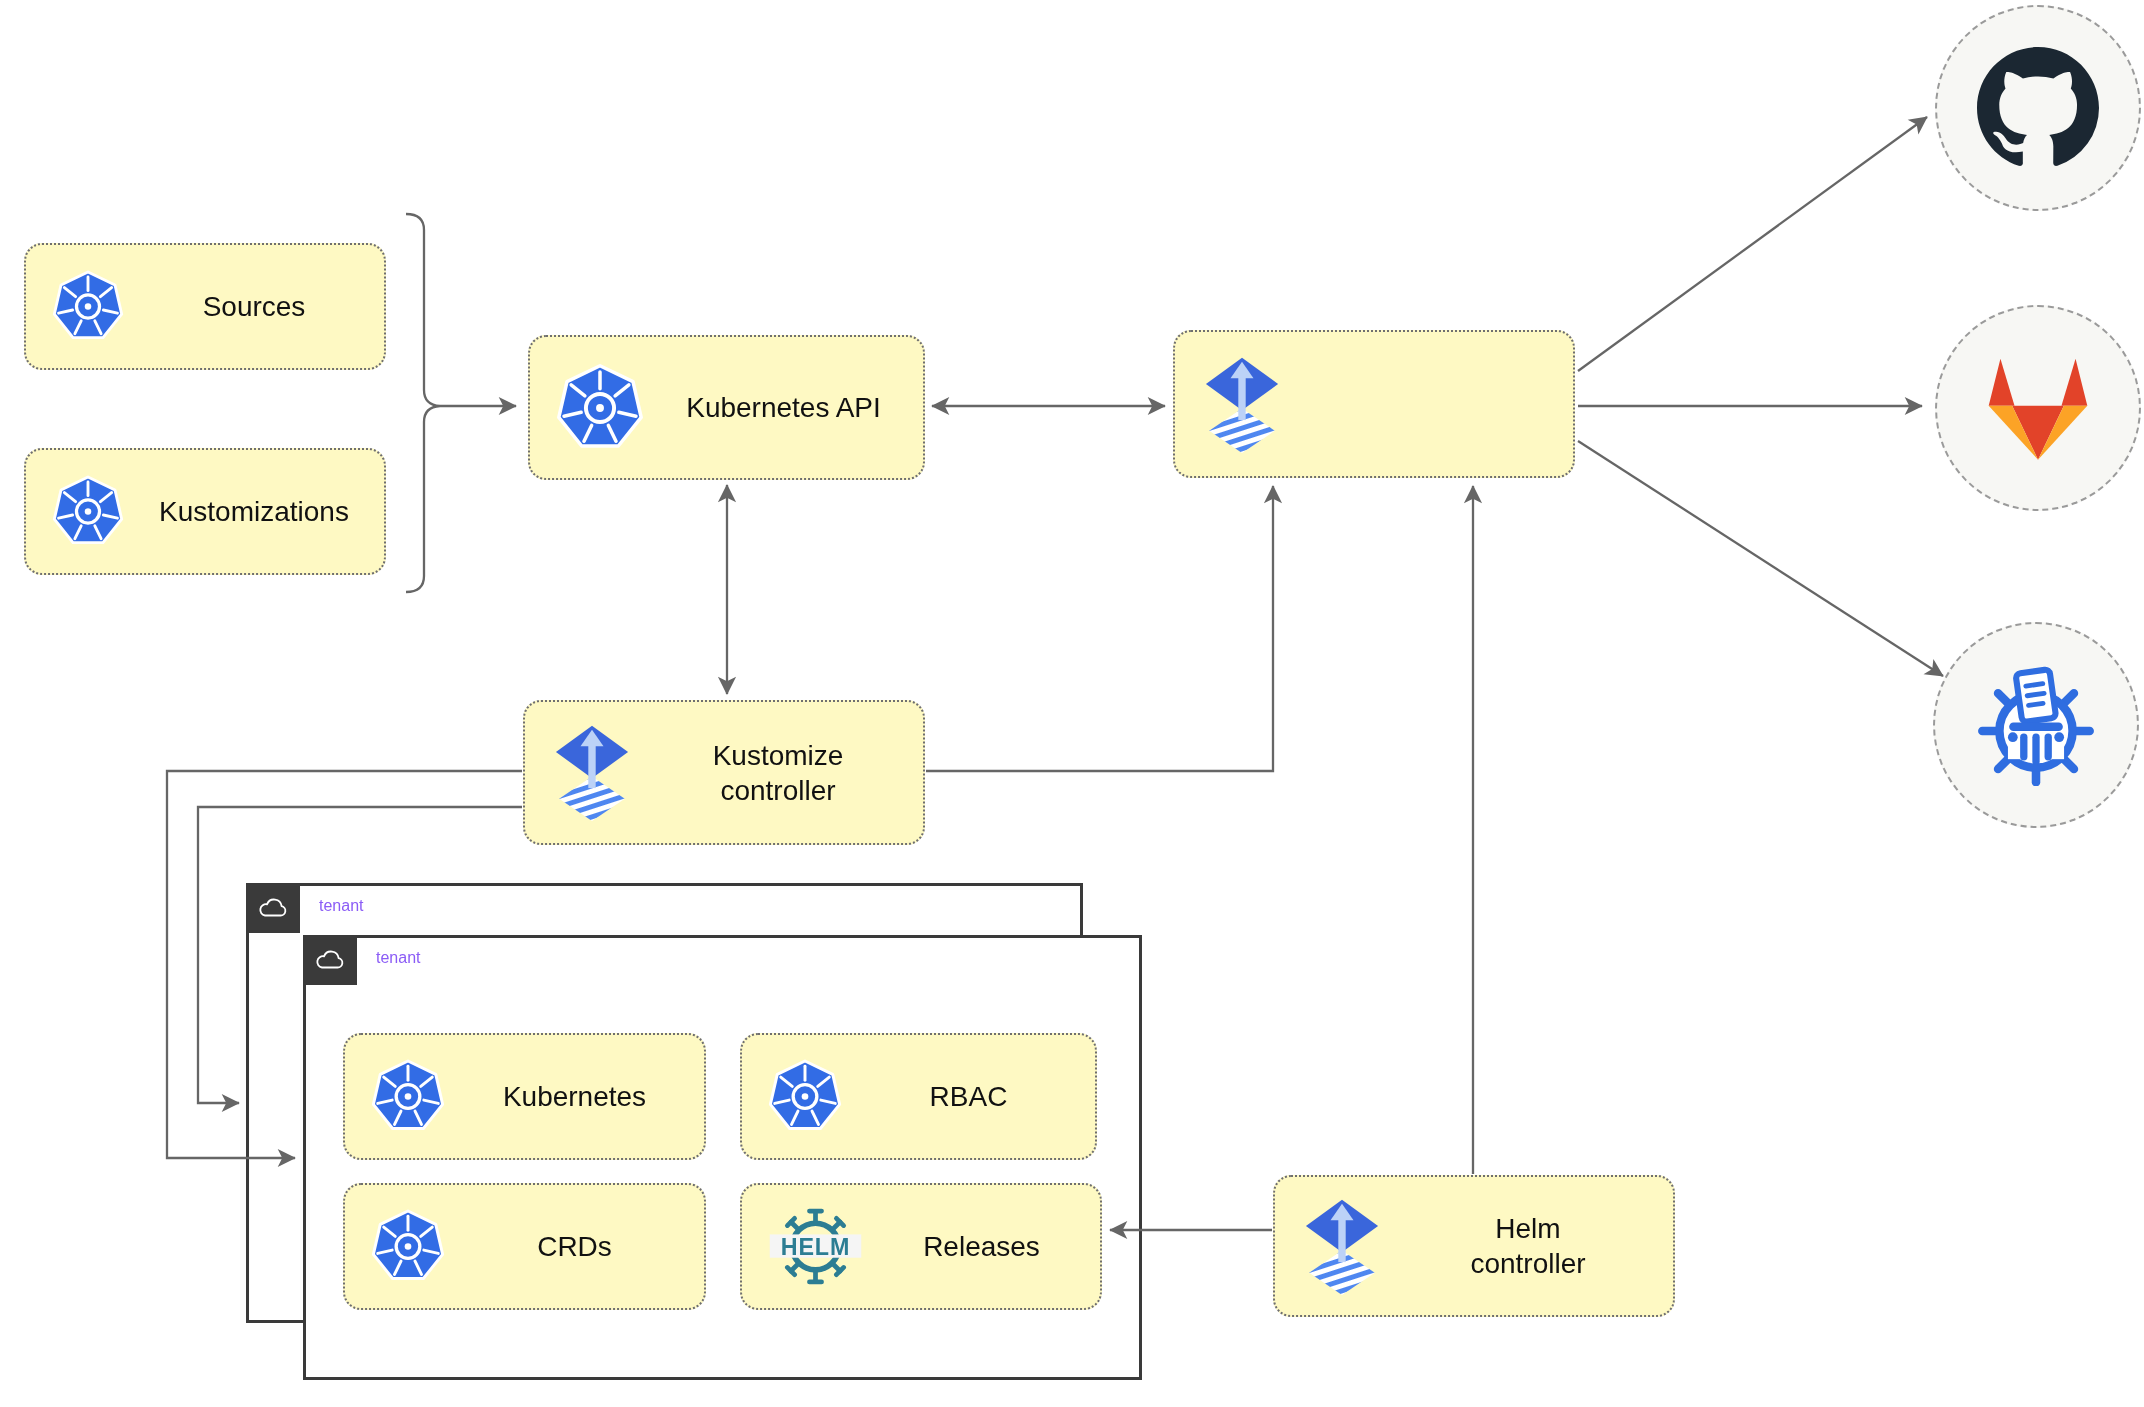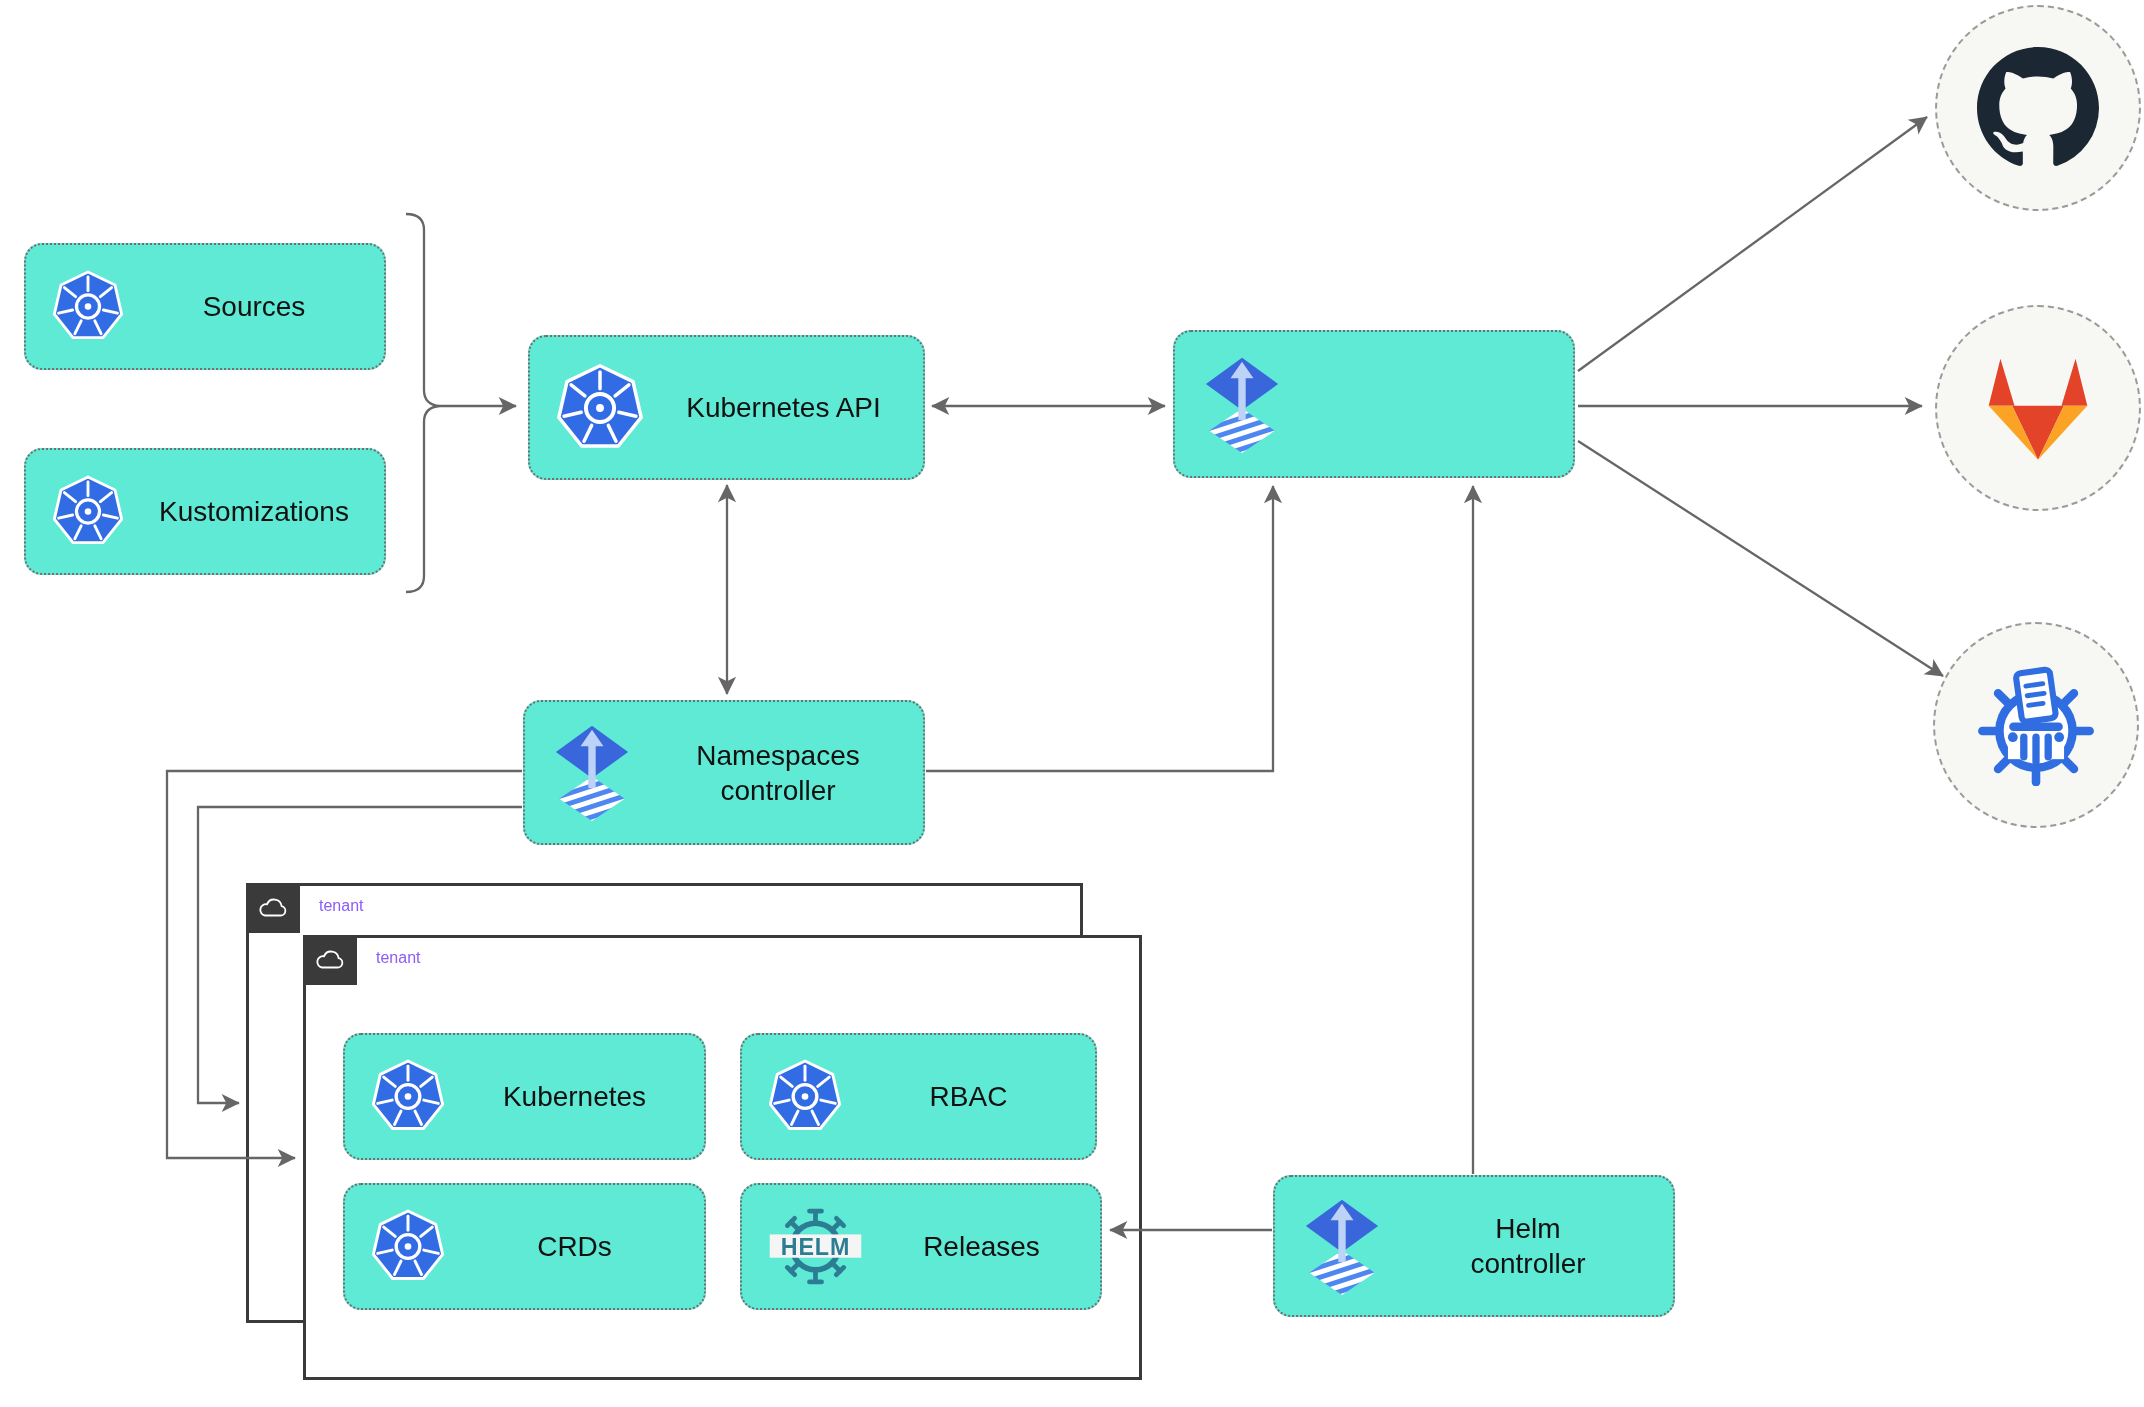--- a/index.html
+++ b/index.html
@@ -2,21 +2,21 @@
 <html><head>
 <meta charset="utf-8">
 <style>
   html,body{margin:0;padding:0;background:#ffffff;}
   #canvas{
     position:relative;width:2144px;height:1407px;background:#ffffff;overflow:hidden;
     font-family:"Liberation Sans","DejaVu Sans",sans-serif;color:#1a1a1a;
   }
   .node{
     position:absolute;display:flex;align-items:center;
-    background:#5eead4;border:2px dotted #6f6f6f;border-radius:18px;
+    background:#fef9c3;border:2px dotted #6f6f6f;border-radius:18px;
     box-sizing:border-box;z-index:3;
   }
   .node .nicon{margin-left:26px;flex:0 0 auto;display:block;}
   .node .nlabel{flex:1;text-align:center;font-size:28px;line-height:1.25;color:#111;}
   .node .nlabel.two{max-width:180px;margin:0 auto;}
   .tenantbox{
     position:absolute;background:#ffffff;border:3px solid #3a3a3a;box-sizing:border-box;
   }
   .tenantbox .badge{
     position:absolute;top:-3px;left:-3px;width:54px;height:50px;background:#3a3a3a;
@@ -175,21 +175,21 @@
   <div class="node" style="left:1173px;top:330px;width:402px;height:148px;">
     <svg class="nicon" width="82" height="97">
         <use href="#sym-flux"></use>
       </svg>
   </div>
 
   <div class="node" style="left:523px;top:700px;width:402px;height:145px;">
     <svg class="nicon" width="82" height="97">
         <use href="#sym-flux"></use>
       </svg>
-    <div class="nlabel two">Namespaces controller</div>
+    <div class="nlabel two">Kustomize controller</div>
   </div>
 
   <div class="node" style="left:1273px;top:1175px;width:402px;height:142px;">
     <svg class="nicon" width="82" height="97">
         <use href="#sym-flux"></use>
       </svg>
     <div class="nlabel two">Helm controller</div>
   </div>
 
   <div class="node" style="left:343px;top:1033px;width:363px;height:127px;">

